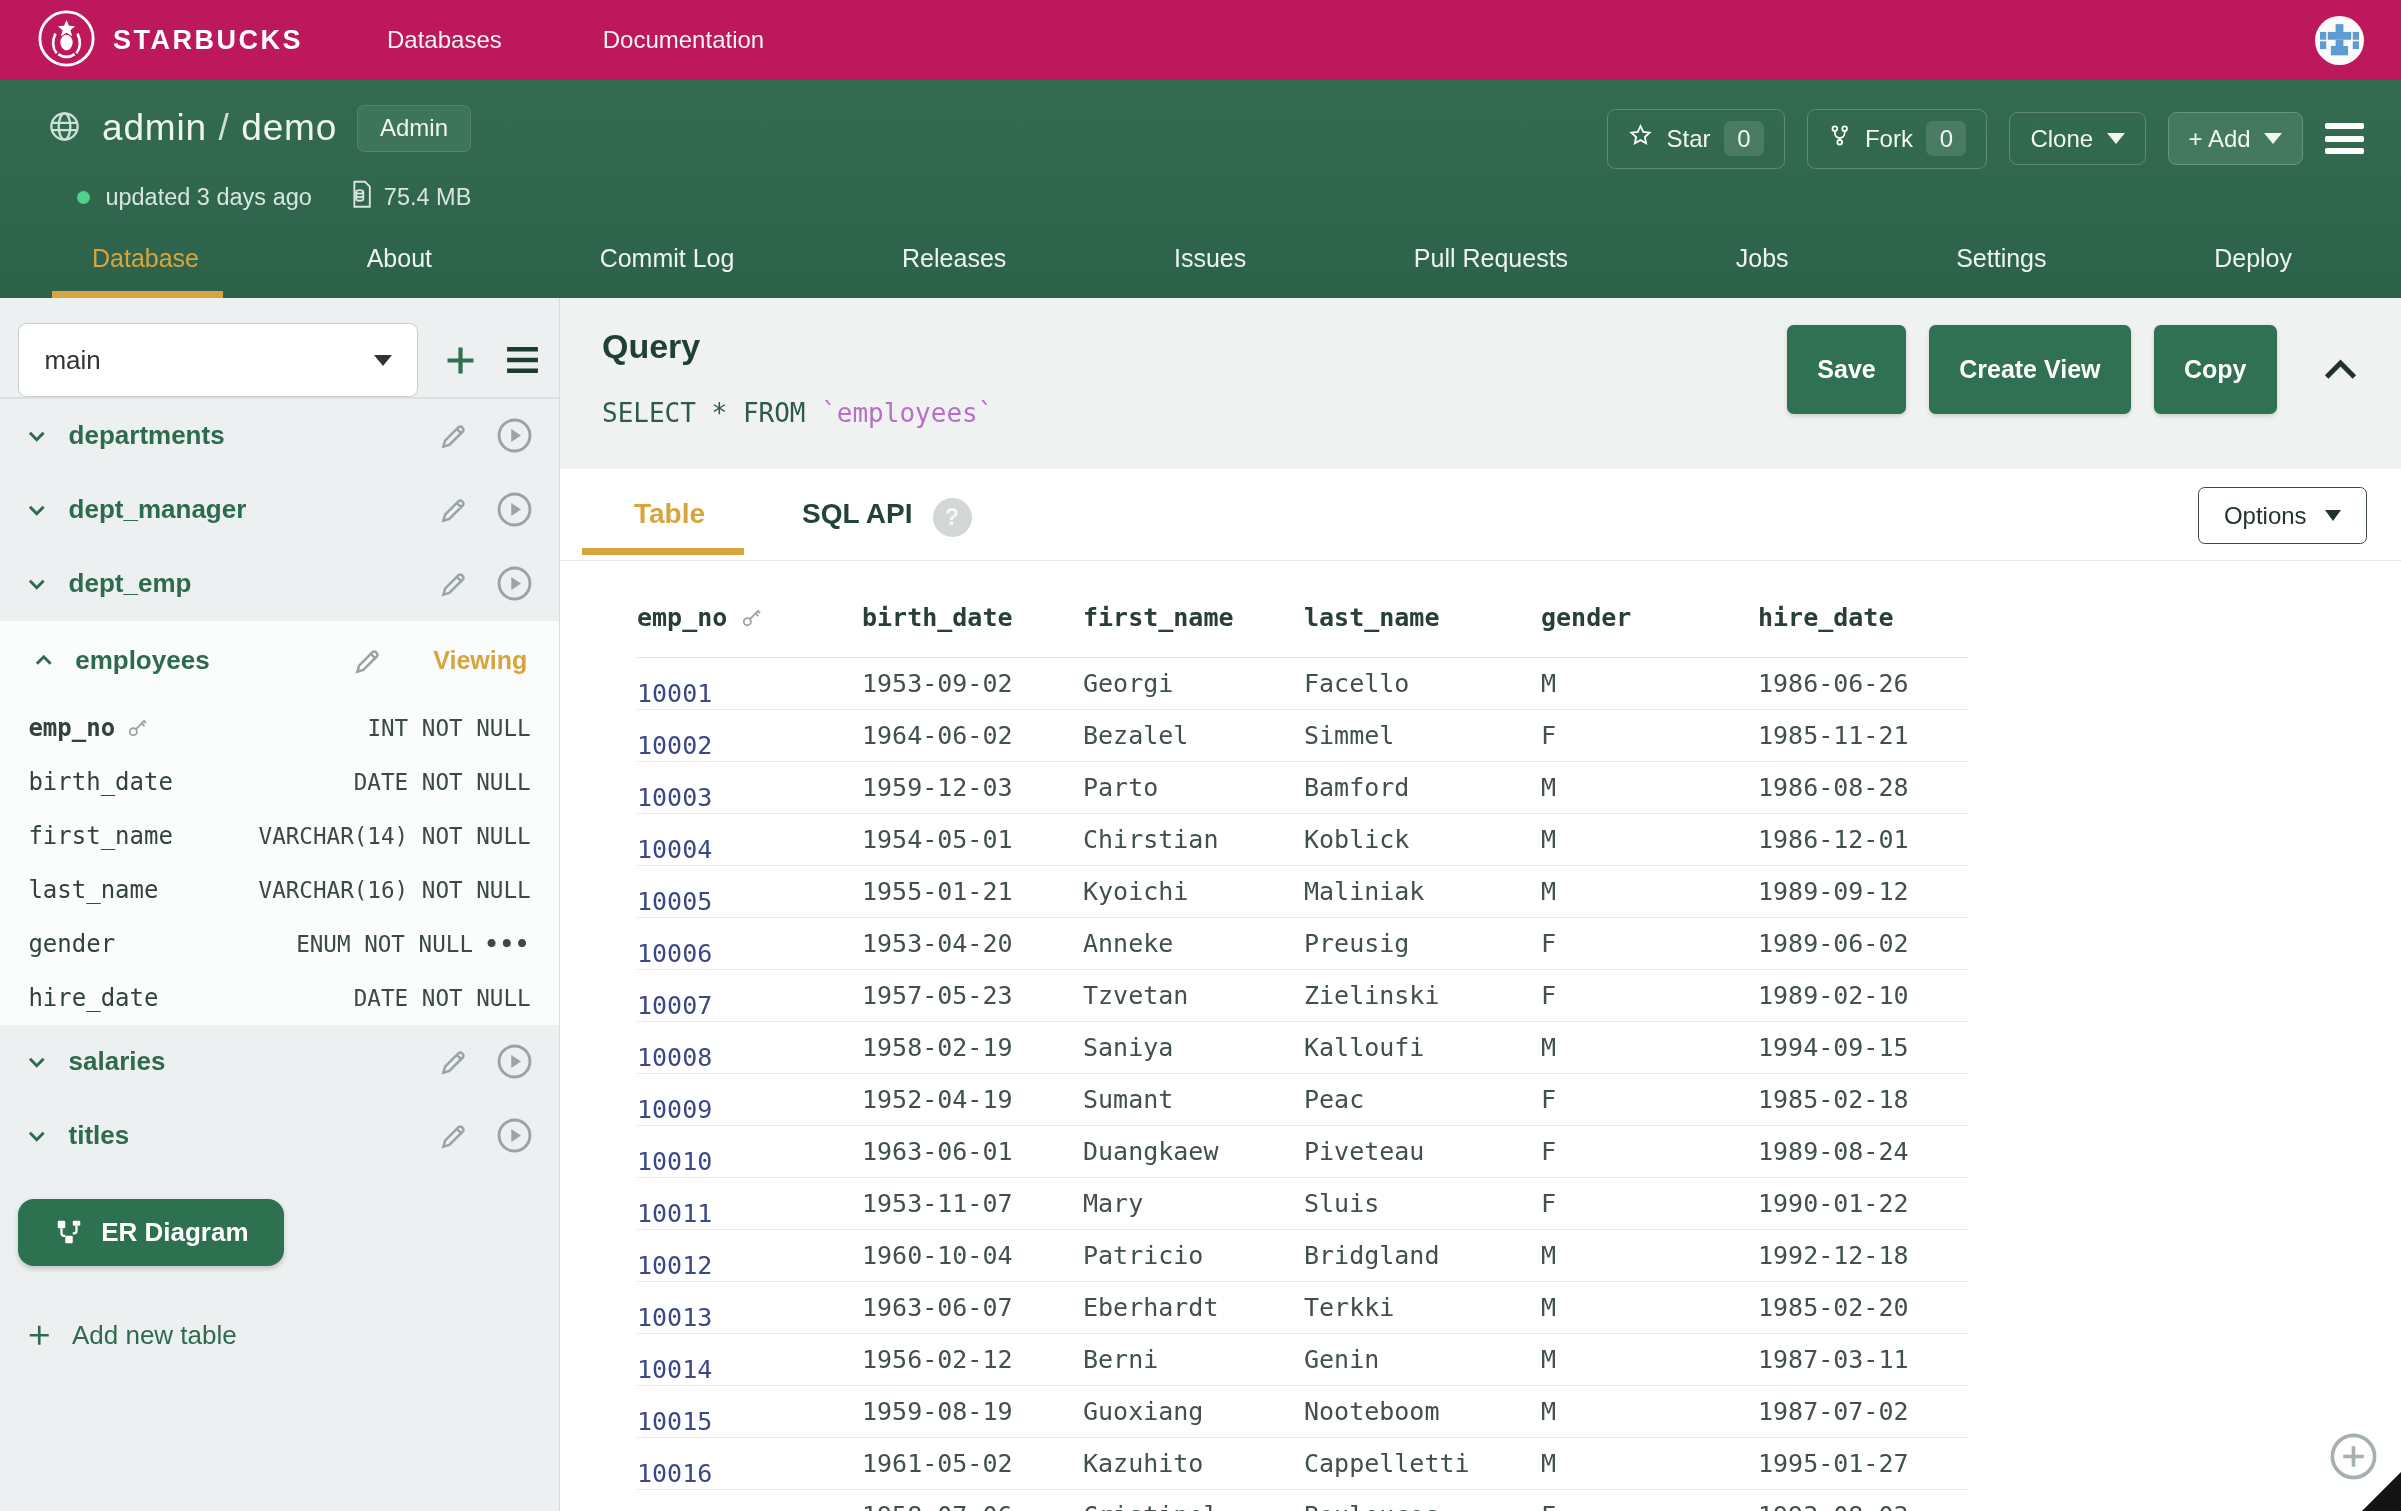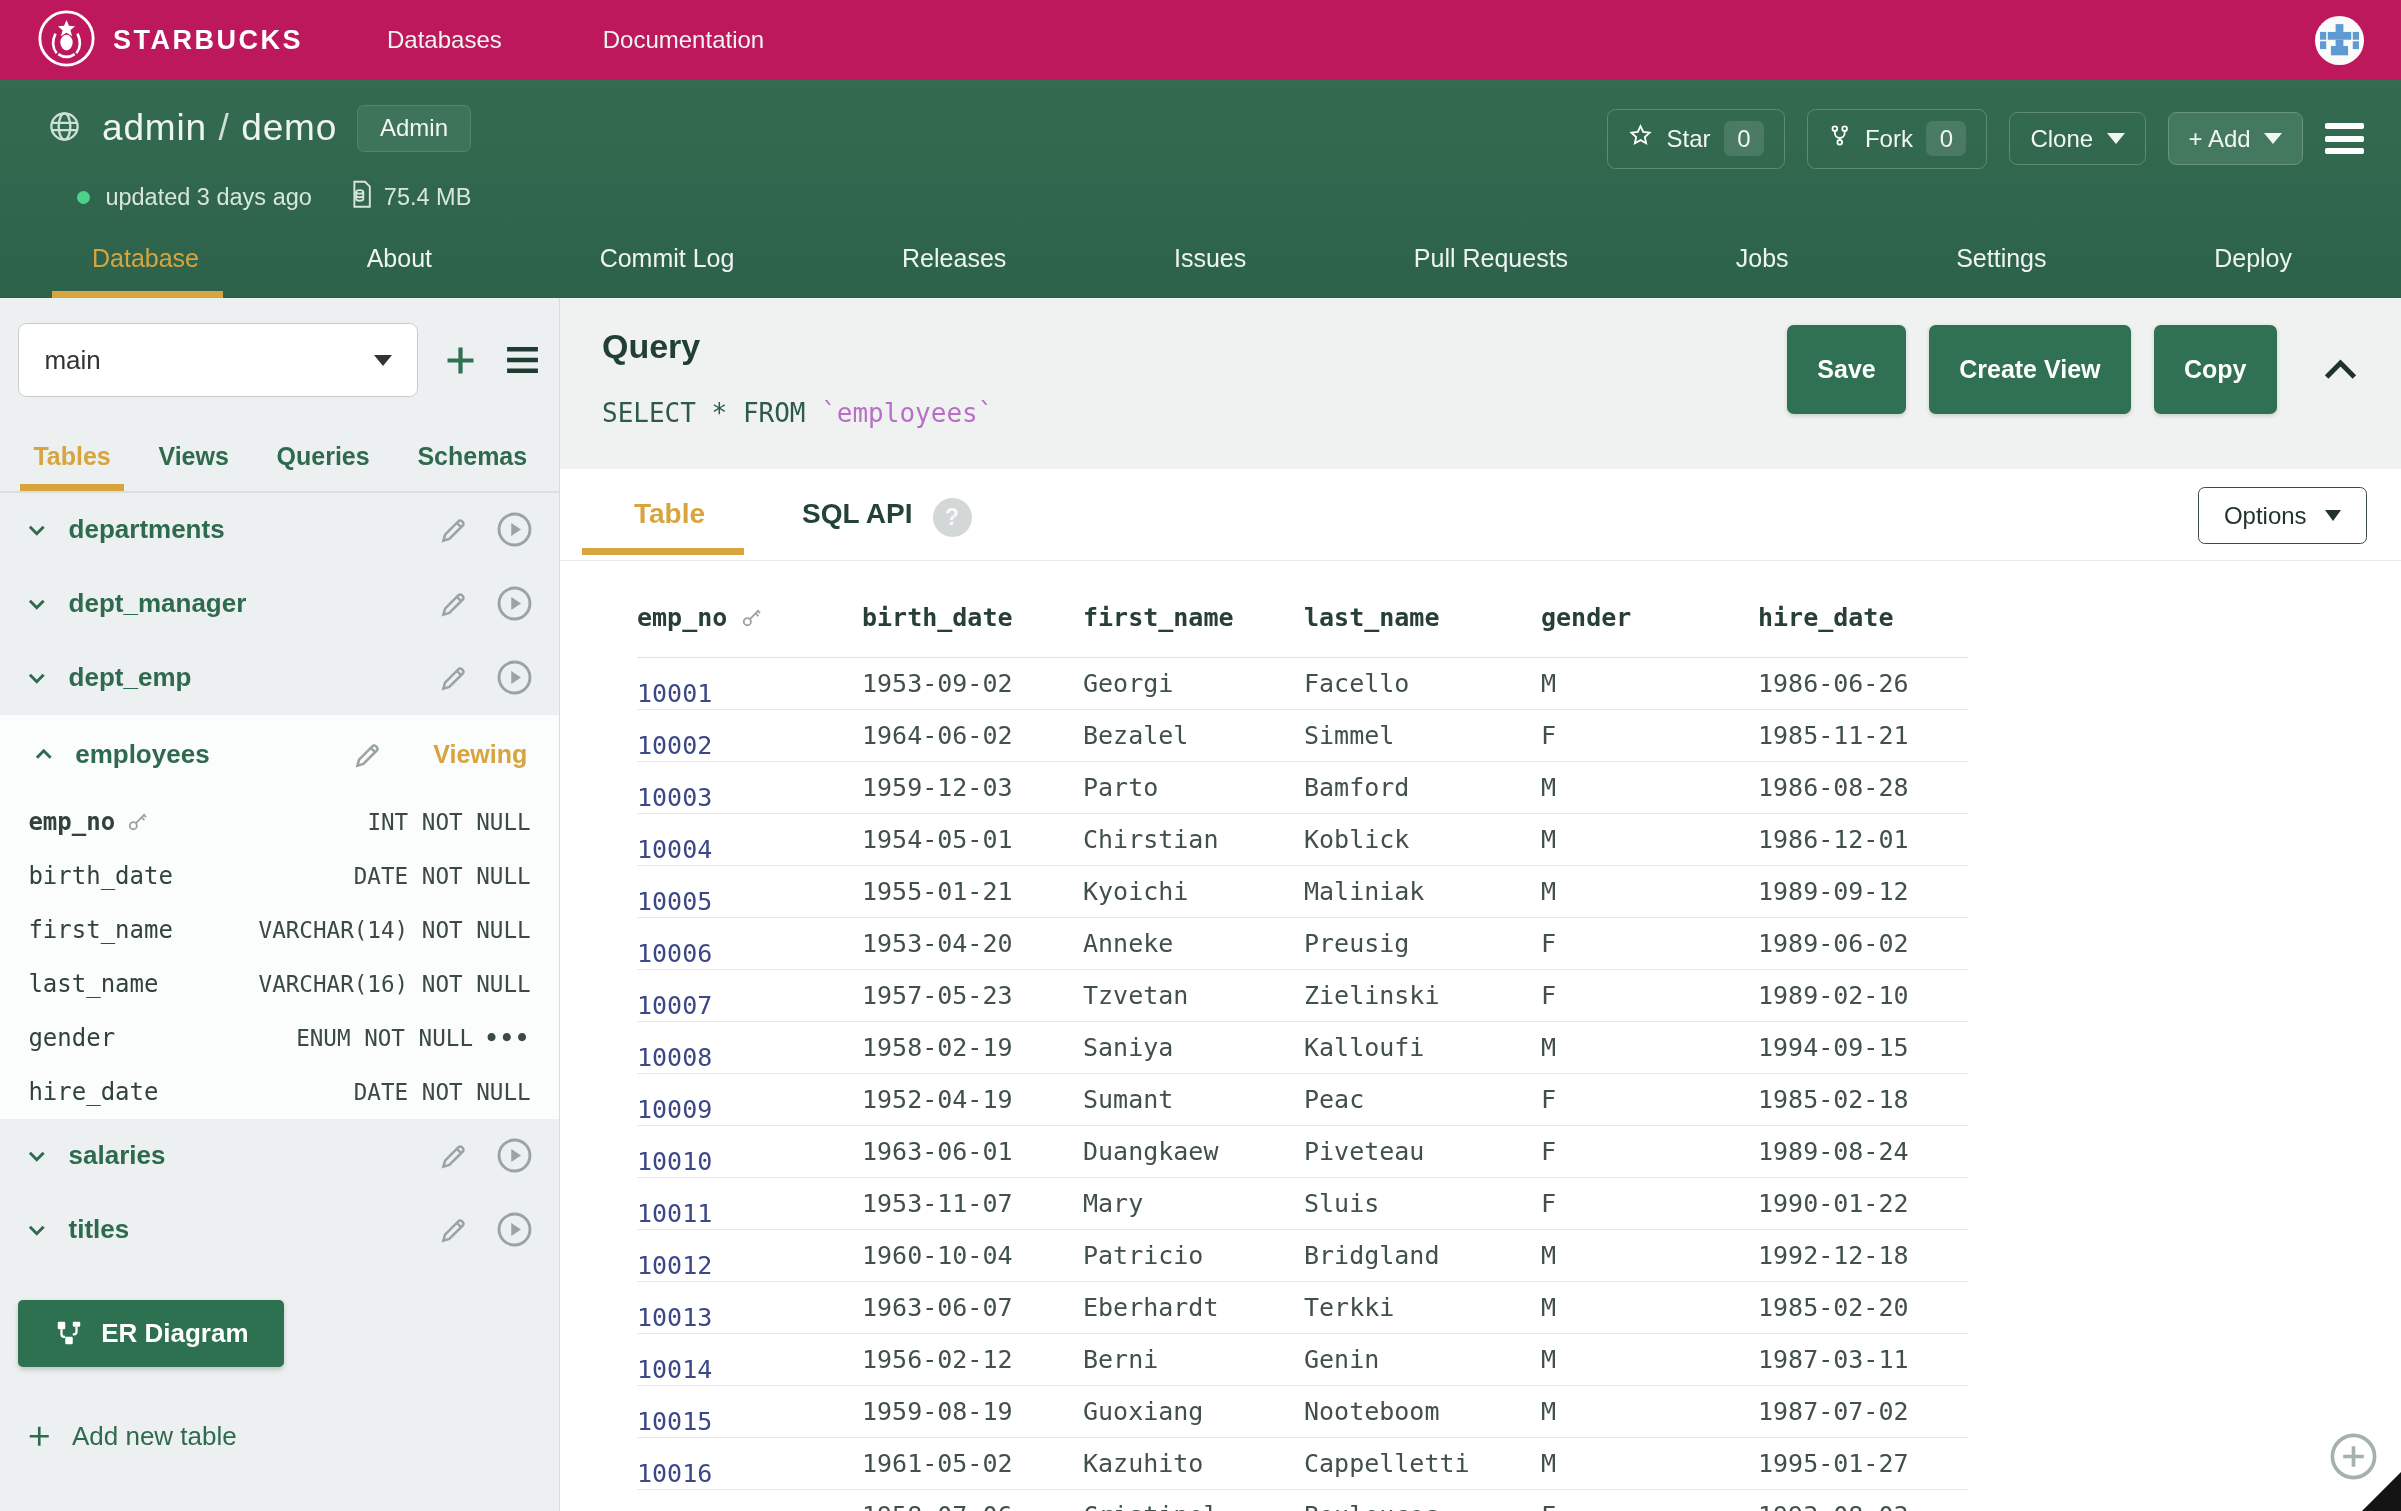--- a/index.html
+++ b/index.html
@@ -80,21 +80,21 @@
   .viewing-label { font-size: 25px; font-weight: 700; color: #d7a43d; margin-left: 25px; }
 
   .employees-block { background: #fbfcfc; margin: 0 -18.4px; padding: 0 25px; }
   .employees-block .tbl-item { height: 80px; }
   .col-row { height: 54px; display: flex; align-items: center; justify-content: space-between; padding: 0 3.4px; }
   .col-name { font-family: "DejaVu Sans Mono", monospace; font-size: 24px; color: #31423d; display: flex; align-items: center; gap: 10px; }
   .col-name.pk { font-weight: 700; }
   .col-type { font-family: "DejaVu Sans Mono", monospace; font-size: 22.6px; color: #3b4a46; display: flex; align-items: center; gap: 11.7px; }
   .col-more { font-weight: 700; letter-spacing: 1.7px; cursor: pointer; }
 
-  .er-btn { margin-top: 33px; width: 266px; height: 67px; background: #2e7150; border: none; border-radius: 5px;
+  .er-btn { margin-top: 26px; width: 266px; height: 67px; background: #2e7150; border: none; border-radius: 16px;
     color: #fff; font-size: 26px; font-weight: 700; display: flex; align-items: center; justify-content: center; gap: 17px;
     cursor: pointer; box-shadow: 0 2.5px 5px rgba(0,0,0,0.18); font-family: "Liberation Sans", sans-serif; }
   .add-table { margin-top: 54px; display: flex; align-items: center; gap: 18.4px; color: #2e6a4e;
     font-size: 26px; cursor: pointer; padding-left: 6.7px; }
 
   
   .main { flex: 1; position: relative; background: #fff; }
   .query-panel { background: #f0f2f2; height: 171px; padding: 28.5px 0 0 42px; position: relative; }
   .query-title { font-size: 34px; font-weight: 700; color: #203f36; }
   .sql-line { margin-top: 32px; font-family: "DejaVu Sans Mono", monospace; font-size: 26px; }
@@ -256,26 +256,20 @@
           <path d="M12 4 v16 M4 12 h16"></path>
         </svg>
       </button>
       <button class="icon-btn">
         <svg width="37" height="34" viewBox="0 0 24 22" stroke="#1f3c33" stroke-width="3" fill="none">
           <path d="M2 4 h20 M2 11 h20 M2 18 h20"></path>
         </svg>
       </button>
     </div>
 
-    <div class="side-tabs">
-      <span class="side-tab active">Tables</span>
-      <span class="side-tab">Views</span>
-      <span class="side-tab">Queries</span>
-      <span class="side-tab">Schemas</span>
-    </div>
     <div class="side-divider"></div>
 
     <div class="tbl-item">
       <svg width="23.5" height="23.5" viewBox="0 0 24 24" fill="none" stroke="#2e6a4e" stroke-width="3">
           <path d="M5 9 l7 7 7-7"></path>
         </svg>
       <span class="tbl-name">departments</span>
       <span class="tbl-actions">
         <svg width="34" height="34" viewBox="0 0 24 24" fill="none" stroke="#9aa4a4" stroke-width="1.8">
             <path d="M4.5 19.5 l1.2-4.2 L15.2 5.8 a1.6 1.6 0 0 1 2.3 0 l.7 .7 a1.6 1.6 0 0 1 0 2.3 L8.7 18.3 z M14 7 l3 3"></path>

